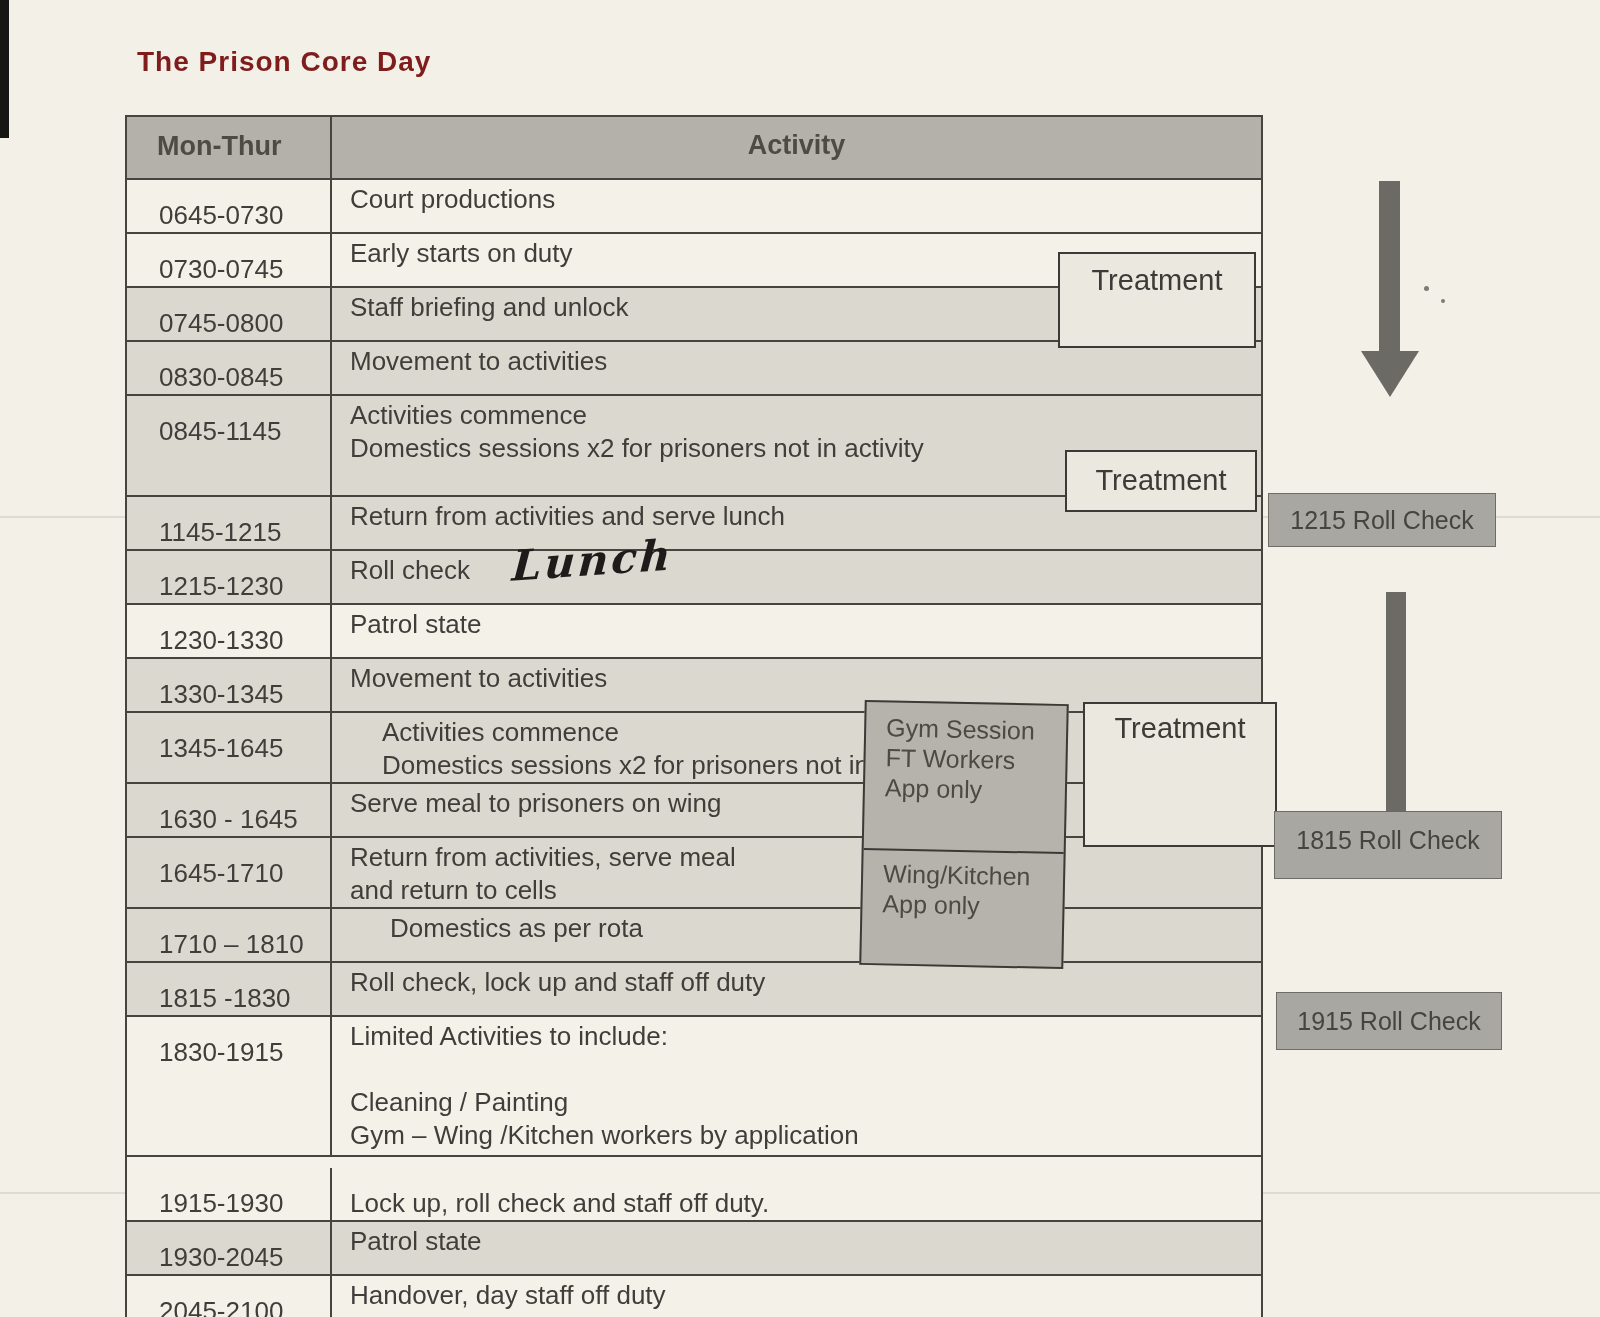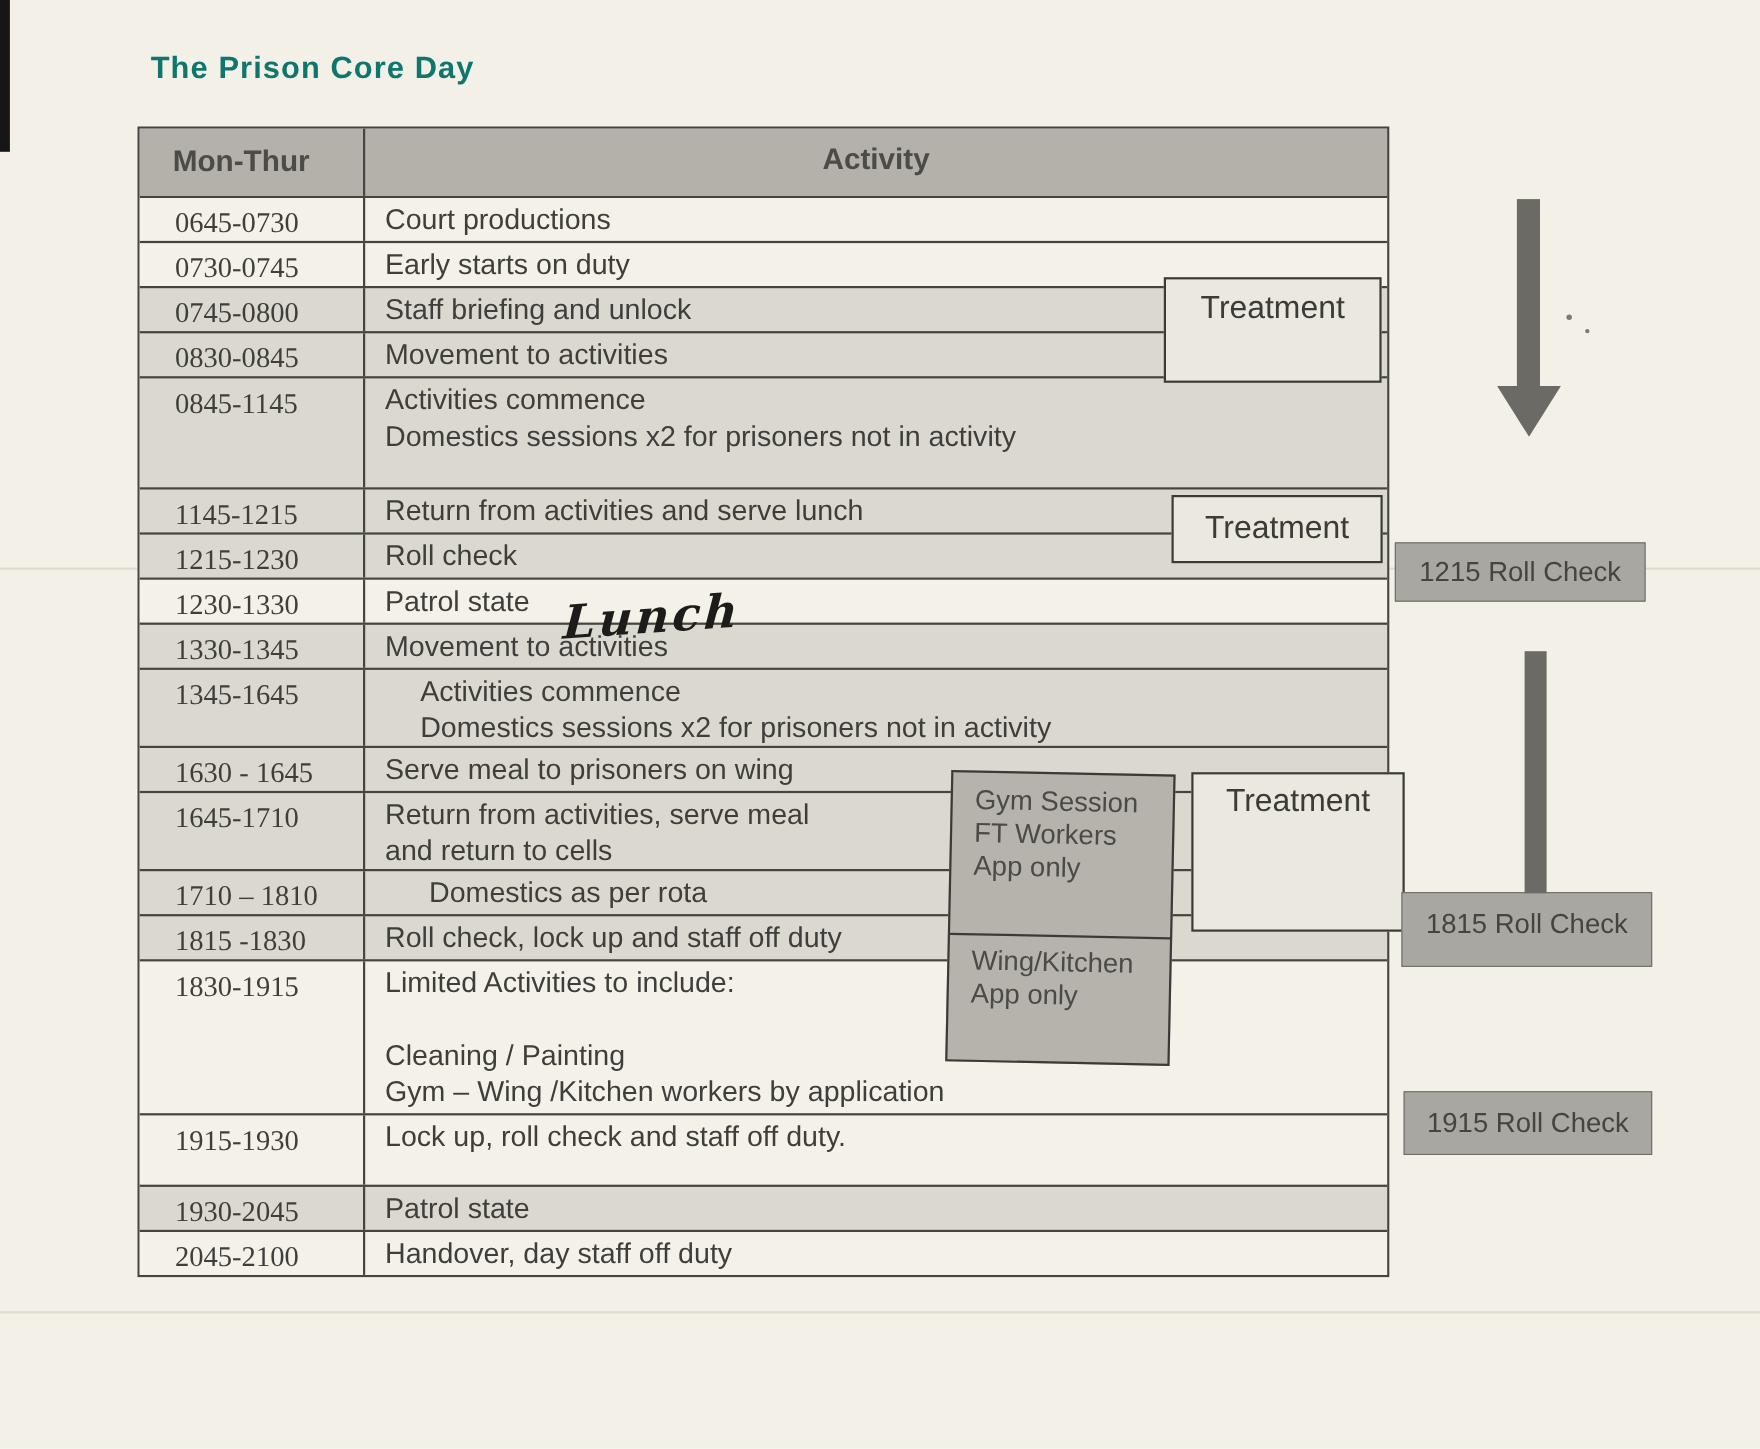--- a/index.html
+++ b/index.html
@@ -6,41 +6,41 @@
   .page{
     position:relative;
     width:1600px;height:1317px;
     background:var(--paper,#f3f0e8);
     font-family:"Liberation Sans", sans-serif;
     color:var(--ink,#3f3e3a);
     overflow:hidden;
   }
   .title{
     position:absolute;left:137px;top:46px;
-    font-size:28px;font-weight:bold;color:#0f766e;letter-spacing:1px;
+    font-size:28px;font-weight:bold;color:#7f1d1d;letter-spacing:1px;
   }
   
   .sched{
     position:absolute;left:125px;top:115px;width:1138px;
     border:2px solid #45443e;box-sizing:border-box;
     background:var(--row-white,#f4f1e9);
   }
   .thead{
     display:flex;height:61px;box-sizing:border-box;
     background:var(--header-fill,#b3b1aa);
     font-weight:bold;color:#4c4b45;font-size:27px;
   }
   .h-time{width:205px;box-sizing:border-box;border-right:2px solid #45443e;padding:14px 0 0 30px;}
   .h-activity{flex:1;text-align:center;padding-top:13px;}
   .trow{display:flex;border-top:2px solid #45443e;box-sizing:border-box;}
   .trow.gray{background:var(--row-gray,#dbd8d0);}
   .trow.white{background:var(--row-white,#f4f1e9);}
   .time-cell{
     width:205px;box-sizing:border-box;border-right:2px solid #45443e;
-    padding:6px 0 0 32px;font-size:26px;line-height:33px;font-family:Liberation Serif, serif;
+    padding:19px 0 0 32px;font-size:26px;line-height:33px;
   }
   .activity-cell{
     flex:1;padding:3px 0 0 18px;font-size:26px;line-height:33px;
     white-space:pre-line;
   }
   
   .treatment{
     position:absolute;box-sizing:border-box;
     background:var(--treatment-fill,#eae8df);
     border:2px solid #3b3a36;
@@ -154,21 +154,21 @@
           <div class="time-cell">1815 -1830</div>
           <div class="activity-cell">Roll check, lock up and staff off duty</div>
         </div>
         <div class="trow white" style="min-height: 140px;">
           <div class="time-cell">1830-1915</div>
           <div class="activity-cell">Limited Activities to include:
 
 Cleaning / Painting
 Gym – Wing /Kitchen workers by application</div>
         </div>
-        <div class="trow white" style="min-height: 65px;">
+        <div class="trow white" style="min-height: 65px; align-items: flex-end;">
           <div class="time-cell">1915-1930</div>
           <div class="activity-cell">Lock up, roll check and staff off duty.</div>
         </div>
         <div class="trow gray" style="min-height: 38px;">
           <div class="time-cell">1930-2045</div>
           <div class="activity-cell">Patrol state</div>
         </div>
         <div class="trow white" style="min-height: 30px;">
           <div class="time-cell">2045-2100</div>
           <div class="activity-cell">Handover, day staff off duty</div>

